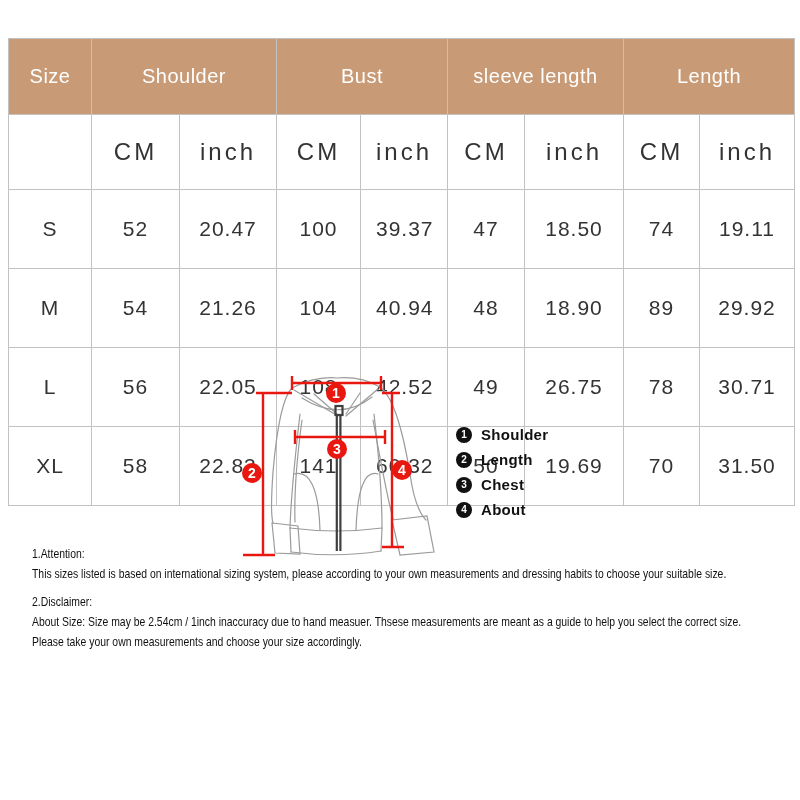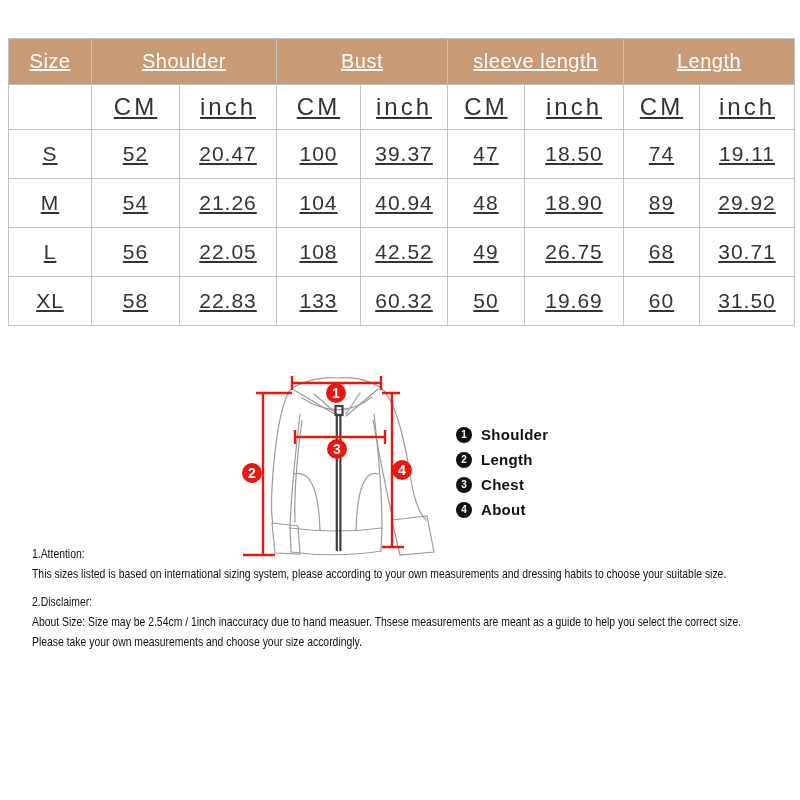--- a/index.html
+++ b/index.html
@@ -6,23 +6,22 @@
   body{
     width:800px;height:800px;background:#ffffff;position:relative;
     font-family:"Liberation Sans",sans-serif;color:#333;overflow:hidden;
   }
   
   .size-table{
     position:absolute;left:8px;top:38px;width:786px;
     border-collapse:collapse;table-layout:fixed;
   }
   .size-table th,.size-table td{
-    border:1px solid #c2c2c2;text-align:center;vertical-align:middle;padding:0;
+    border:1px solid #c2c2c2;text-align:center;vertical-align:middle;padding:15px;
     font-weight:400;
-    text-decoration:underline;
   }
   .group-row th{
     background:#c89a75;color:#ffffff;font-size:20px;height:45px;letter-spacing:.5px;
   }
   .unit-row td{
     background:#ffffff;color:#333;font-size:24px;height:44px;letter-spacing:3px;
   }
   .data-row td{
     background:#ffffff;color:#333;font-size:21px;height:48px;letter-spacing:1px;
   }
@@ -107,32 +106,32 @@
       <td>29.92</td>
     </tr>
     <tr class="data-row">
       <td>L</td>
       <td>56</td>
       <td>22.05</td>
       <td>108</td>
       <td>42.52</td>
       <td>49</td>
       <td>26.75</td>
-      <td>68</td>
+      <td>78</td>
       <td>30.71</td>
     </tr>
     <tr class="data-row">
       <td>XL</td>
       <td>58</td>
       <td>22.83</td>
-      <td>133</td>
+      <td>141</td>
       <td>60.32</td>
       <td>50</td>
       <td>19.69</td>
-      <td>60</td>
+      <td>70</td>
       <td>31.50</td>
     </tr>
   </tbody>
 </table>
 
 <svg class="diagram" viewBox="0 0 240 202">
 
   <g>
     <path class="garment" d="M62,26 Q85,14 107,16 Q131,14 150,25"></path>
     <path class="garment" d="M64,28 L108,54"></path>

